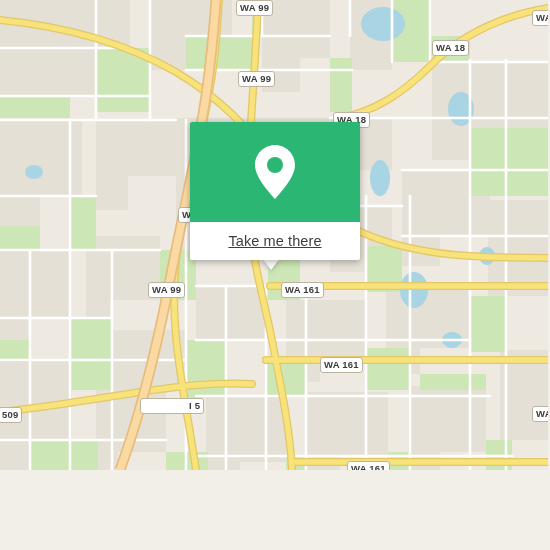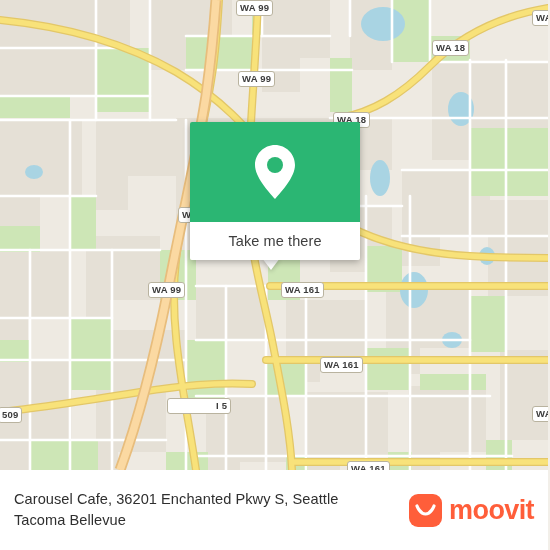--- a/index.html
+++ b/index.html
@@ -65,20 +65,21 @@
   #popup-button {
     height: 38px;
     background: #ffffff;
     color: #3e3e3e;
     font-size: 14.5px;
     display: flex;
     align-items: center;
     justify-content: center;
     letter-spacing: 0.1px;
     cursor: pointer;
+    text-decoration: underline;
   }
   
   #popup-tail {
     position: absolute;
     left: 262px;
     top: 258px;
     width: 0; height: 0;
     border-left: 9px solid transparent;
     border-right: 9px solid transparent;
     border-top: 12px solid #ffffff;
@@ -290,48 +291,34 @@
     <div class="shield" style="left:236px;top:0px;">WA 99</div>
     <div class="shield" style="left:432px;top:40px;">WA 18</div>
     <div class="shield" style="left:532px;top:10px;">WA</div>
     <div class="shield" style="left:238px;top:71px;">WA 99</div>
     <div class="shield" style="left:333px;top:112px;">WA 18</div>
     <div class="shield" style="left:178px;top:207px;">WA 99</div>
     <div class="shield" style="left:148px;top:282px;">WA 99</div>
     <div class="shield" style="left:281px;top:282px;">WA 161</div>
     <div class="shield" style="left:320px;top:357px;">WA 161</div>
     <div class="shield" style="left:347px;top:461px;">WA 161</div>
-    <div class="shield interstate" style="left:167px;top:398px;padding-left:48px;">I 5</div>
+    <div class="shield interstate" style="left:140px;top:398px;padding-left:48px;">I 5</div>
     <div class="shield" style="left:-2px;top:407px;">509</div>
     <div class="shield" style="left:532px;top:406px;">WA</div>
 
   </div>
 
   <div id="popup-tail"></div>
 
   <div id="popup">
     <div id="popup-image">
       <span id="popup-pin">
         <svg width="46" height="58" viewBox="0 0 46 58">
           <path d="M23 2 C12 2 3 11 3 22 C3 34 16 48 23 56 C30 48 43 34 43 22 C43 11 34 2 23 2 Z" fill="#ffffff"></path>
           <circle cx="23" cy="22" r="8" fill="#2bb673"></circle>
         </svg>
       </span>
     </div>
     <div id="popup-button">Take me there</div>
   </div>
 
-  <div id="footer">
-    <div id="footer-text">
-      <div>Carousel Cafe, 36201 Enchanted Pkwy S, Seattle</div>
-      <div>Tacoma Bellevue</div>
-    </div>
-    <div id="brand">
-      <span id="brand-mark">
-        <svg width="21" height="14" viewBox="0 0 21 14">
-          <path d="M2 3 C2 3 5 11 10.5 11 C16 11 19 3 19 3" stroke="#ffffff" stroke-width="3.2" fill="none" stroke-linecap="round"></path>
-        </svg>
-      </span>
-      <span id="brand-word">moovit</span>
-    </div>
-  </div>
 
 </div>
 
 </body></html>

